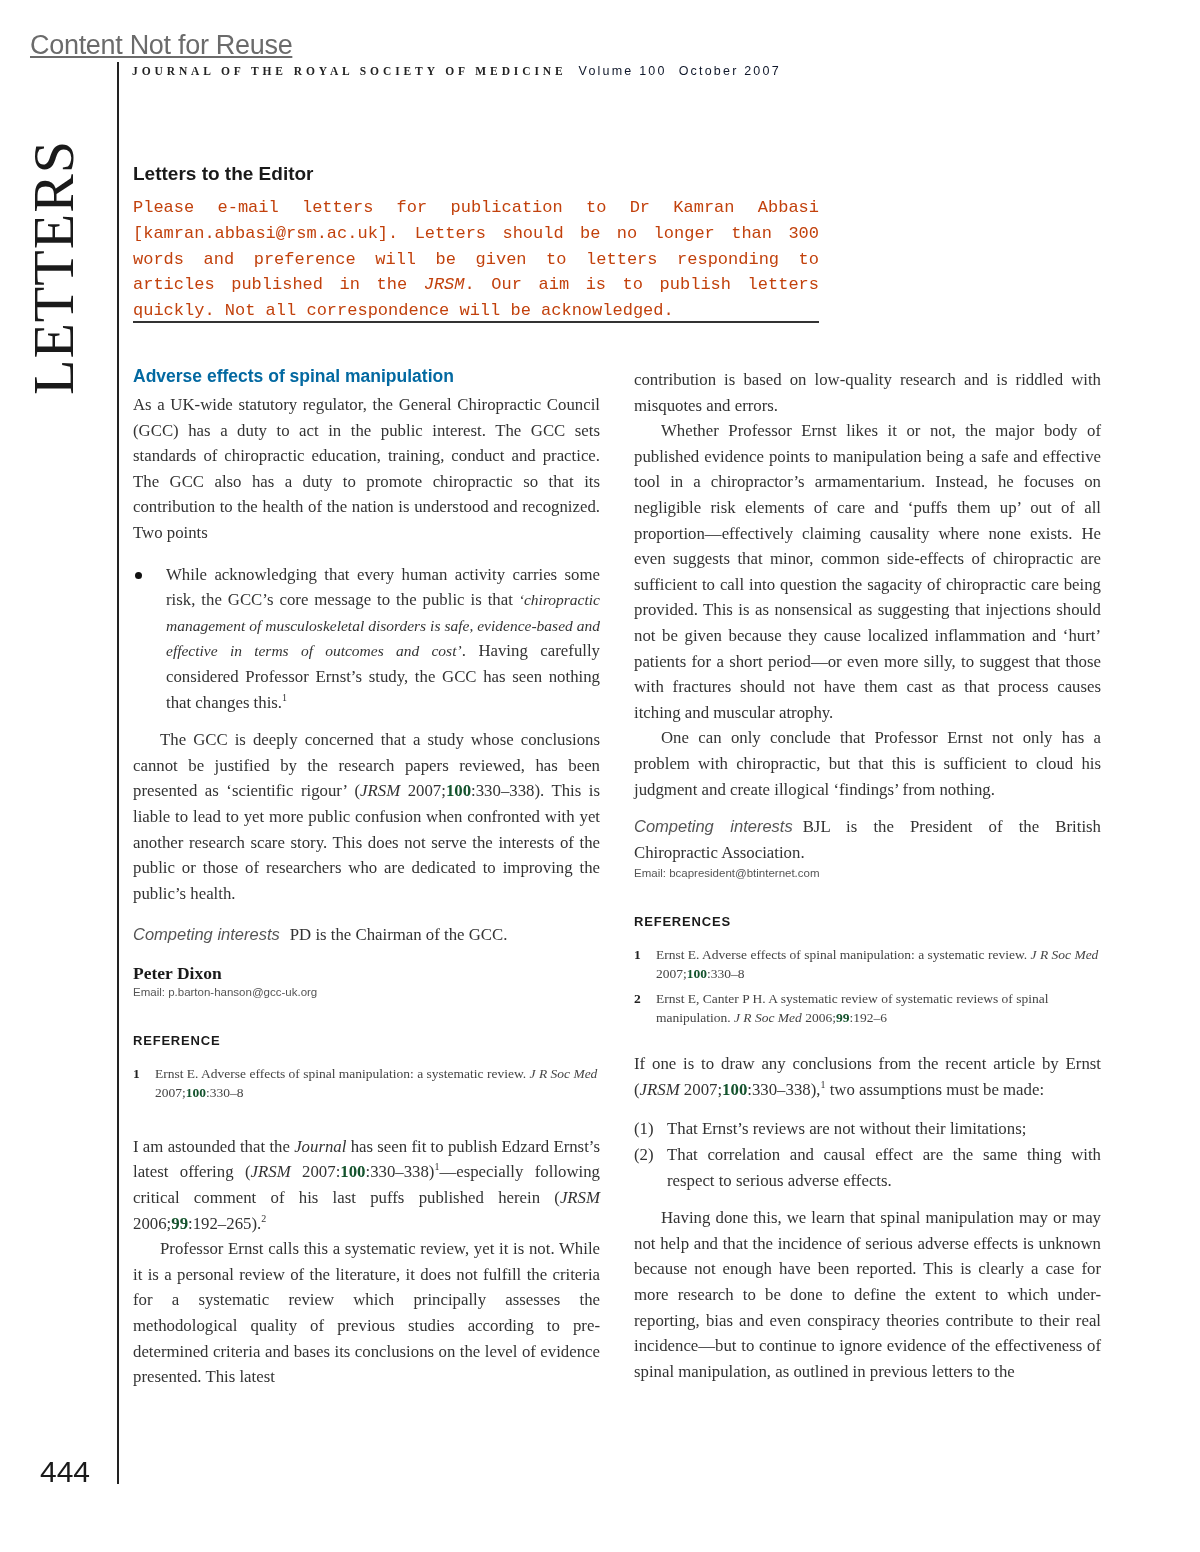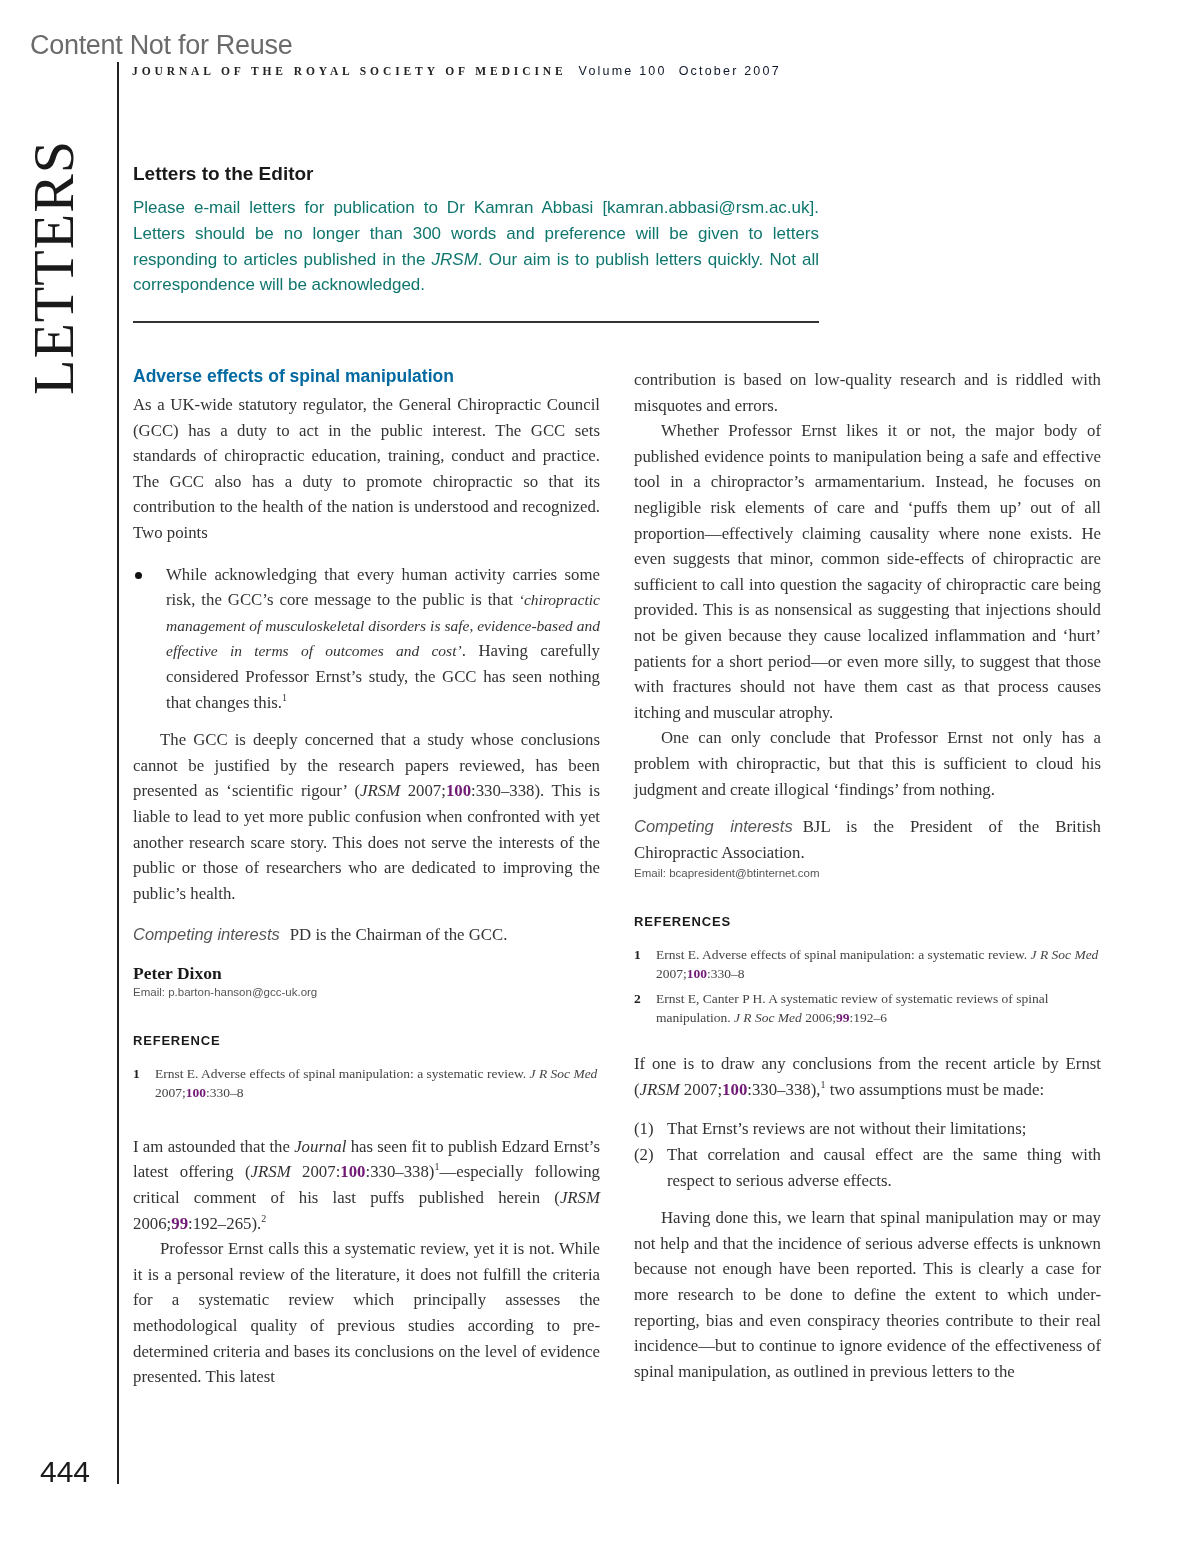--- a/index.html
+++ b/index.html
@@ -1,29 +1,29 @@
 <!DOCTYPE html>
 <html><head>
 <meta charset="utf-8">
 <style>
   html, body { margin: 0; padding: 0; background: #ffffff; }
   body { width: 1200px; height: 1552px; position: relative; overflow: hidden; color: #222; }
-  .sans { font-family: "Liberation Sans", "DejaVu Sans", sans-serif; }
+  .sans { font-family: "Liberation Sans", "DejaVu Sans", sans-serif; text-decoration: underline; }
 
   .watermark { position: absolute; left: 30px; top: 30px; font-size: 27px; color: #6b6b6b; letter-spacing: -0.3px; }
   .running-head { position: absolute; left: 132px; top: 61px; white-space: nowrap; }
   .journal-name { font-family: "Liberation Serif", serif; font-weight: bold; font-size: 11.5px; letter-spacing: 3.9px; color: #222; }
   .journal-meta { font-family: "Liberation Sans", sans-serif; font-size: 12.5px; letter-spacing: 2.2px; color: #0f172a; margin-left: 8px; }
   .vrule { position: absolute; left: 117px; top: 62px; width: 1.5px; height: 1422px; background: #222; }
   .section-tab { position: absolute; left: 25px; top: 395px; transform-origin: left top; transform: rotate(-90deg); font-family: "Liberation Serif", serif; font-size: 58px; letter-spacing: 1px; color: #1a1a1a; white-space: nowrap; line-height: 1; }
   .page-number { position: absolute; left: 40px; top: 1455px; font-family: "Liberation Sans", sans-serif; font-size: 30px; color: #1a1a1a; }
 
   .intro { position: absolute; left: 133px; top: 163px; width: 686px; }
   .intro h1 { margin: 0 0 10px 0; font-family: "Liberation Sans", sans-serif; font-weight: bold; font-size: 19px; color: #1a1a1a; }
-  .intro p { margin: 0; font-family: Liberation Sans, sans-serif; font-size: 17px; line-height: 25.8px; text-align: justify; color: #0f766e; }
+  .intro p { margin: 0; font-family: Liberation Mono, monospace; font-size: 17px; line-height: 25.8px; text-align: justify; color: #c2410c; }
   .hrule { position: absolute; left: 133px; top: 321px; width: 686px; height: 2px; background: #333; }
 
   .col { position: absolute; top: 364px; width: 467px; font-family: "Liberation Serif", serif; font-size: 16.8px; line-height: 25.6px; color: #333; }
   .col-left { left: 133px; }
   .col-right { left: 634px; }
   .col p { margin: 0; text-align: justify; }
   .indent { text-indent: 27px; }
   .letter-title { margin: 0 0 4px 0; font-family: "Liberation Sans", sans-serif; font-weight: bold; font-size: 17.5px; color: #0369a1; line-height: 24px; }
 
   ul.bullets { list-style: none; margin: 16px 0 12px 0; padding: 0; }
@@ -32,21 +32,21 @@
   em.quote { font-style: italic; font-size: 15.5px; }
 
   .competing { margin-top: 16px !important; }
   .ci-label { font-family: "Liberation Sans", sans-serif; font-style: italic; color: #555; font-size: 16.5px; margin-right: 10px; }
   .author { margin-top: 14px; font-family: "Liberation Serif", serif; font-weight: bold; font-size: 17.5px; color: #1a1a1a; line-height: 22px; }
   .email { font-family: "Liberation Sans", sans-serif; font-size: 11.5px; color: #555; line-height: 16px; }
   .refs-head { margin-top: 32px; font-family: "Liberation Sans", sans-serif; font-weight: bold; font-size: 13px; letter-spacing: 0.8px; color: #1a1a1a; line-height: 18px; }
   ol.refs { list-style: none; margin: 14px 0 0 0; padding: 0; font-size: 13.5px; line-height: 19px; color: #444; }
   ol.refs li { position: relative; padding-left: 22px; margin-bottom: 6px; text-align: left; }
   ol.refs li .num { position: absolute; left: 0; top: 0; font-weight: bold; color: #222; }
-  b.vol { font-weight: bold; color: #701a75; }
+  b.vol { font-weight: bold; color: #14532d; }
   sup { font-size: 10px; line-height: 0; }
 
   ol.numbered { list-style: none; margin: 14px 0 12px 0; padding: 0; }
   ol.numbered li { position: relative; padding-left: 33px; text-align: justify; }
   ol.numbered li .n { position: absolute; left: 0; top: 0; }
   .gap { height: 26px; }
 </style>
 </head>
 <body>
 

